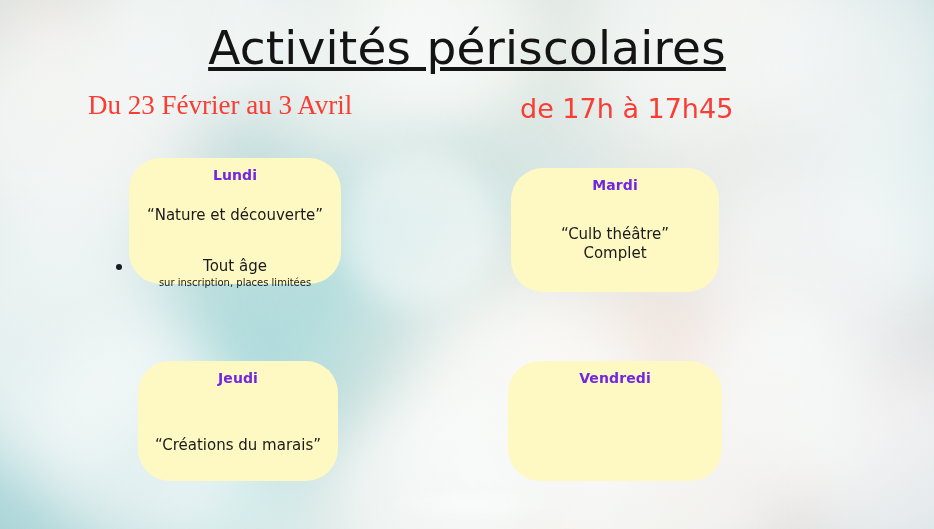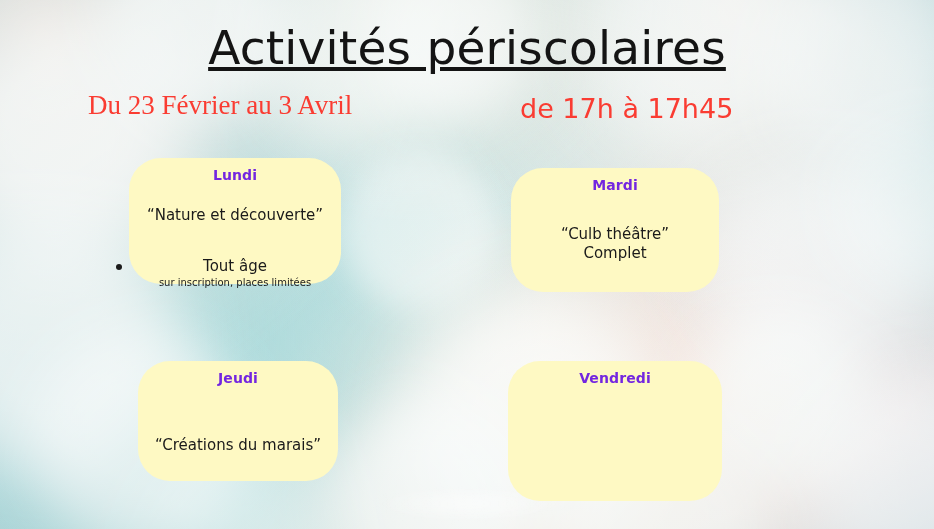--- a/index.html
+++ b/index.html
@@ -116,21 +116,21 @@
     background: #fef9c3;
     border-radius: 32px;
     box-sizing: border-box;
     padding: 9px 10px 10px;
     text-align: center;
     color: #1a1a1a;
   }
   .card-lundi    { left: 129px; top: 158px; width: 212px; height: 126px; }
   .card-mardi    { left: 511px; top: 160px; width: 208px; height: 124px; margin-top: 8px; }
   .card-jeudi    { left: 138px; top: 361px; width: 200px; height: 120px; }
-  .card-vendredi { left: 508px; top: 361px; width: 214px; height: 140px; }
+  .card-vendredi { left: 508px; top: 361px; width: 214px; height: 120px; }
 
   .card-day {
     font-size: 14px;
     font-weight: 700;
     color: #7326e0;
     letter-spacing: 0.1px;
     margin: 0 0 4px 0;
   }
 
   .card-body {

